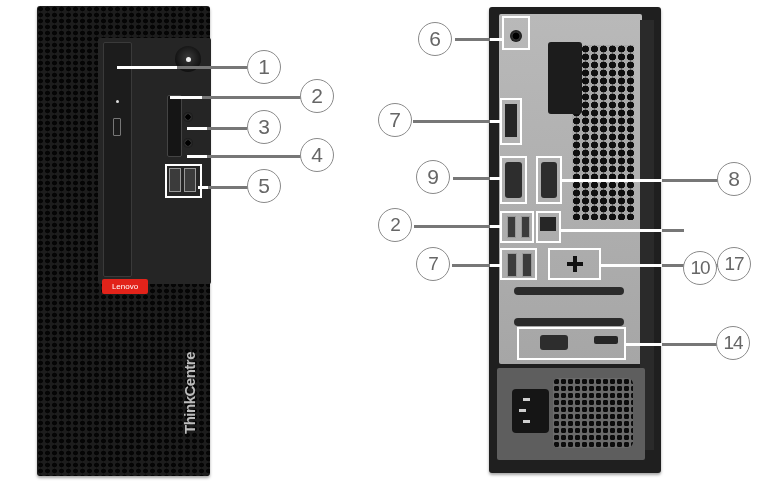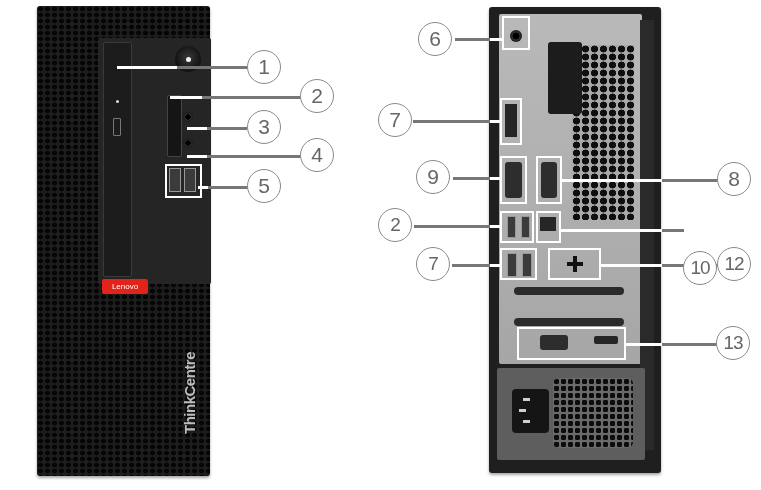--- a/index.html
+++ b/index.html
@@ -193,15 +193,15 @@
 <div class="leader" style="left:662px;top:264px;width:57px;"></div>
 <div class="leader white" style="left:626px;top:343px;width:36px;"></div>
 <div class="leader" style="left:662px;top:343px;width:55px;"></div>
 
 <div class="callout" style="left:418px;top:22px;">6</div>
 <div class="callout" style="left:378px;top:103px;">7</div>
 <div class="callout" style="left:717px;top:162px;">8</div>
 <div class="callout" style="left:416px;top:160px;">9</div>
 <div class="callout two" style="left:683px;top:211px;margin-top:40px;">10</div>
 <div class="callout two" style="left:378px;top:208px;">2</div>
-<div class="callout two" style="left:717px;top:247px;">12</div>
+<div class="callout two" style="left:717px;top:247px;">17</div>
 <div class="callout two" style="left:416px;top:247px;">7</div>
-<div class="callout two" style="left:716px;top:326px;">13</div>
+<div class="callout two" style="left:716px;top:326px;">14</div>
 
 </body></html>

